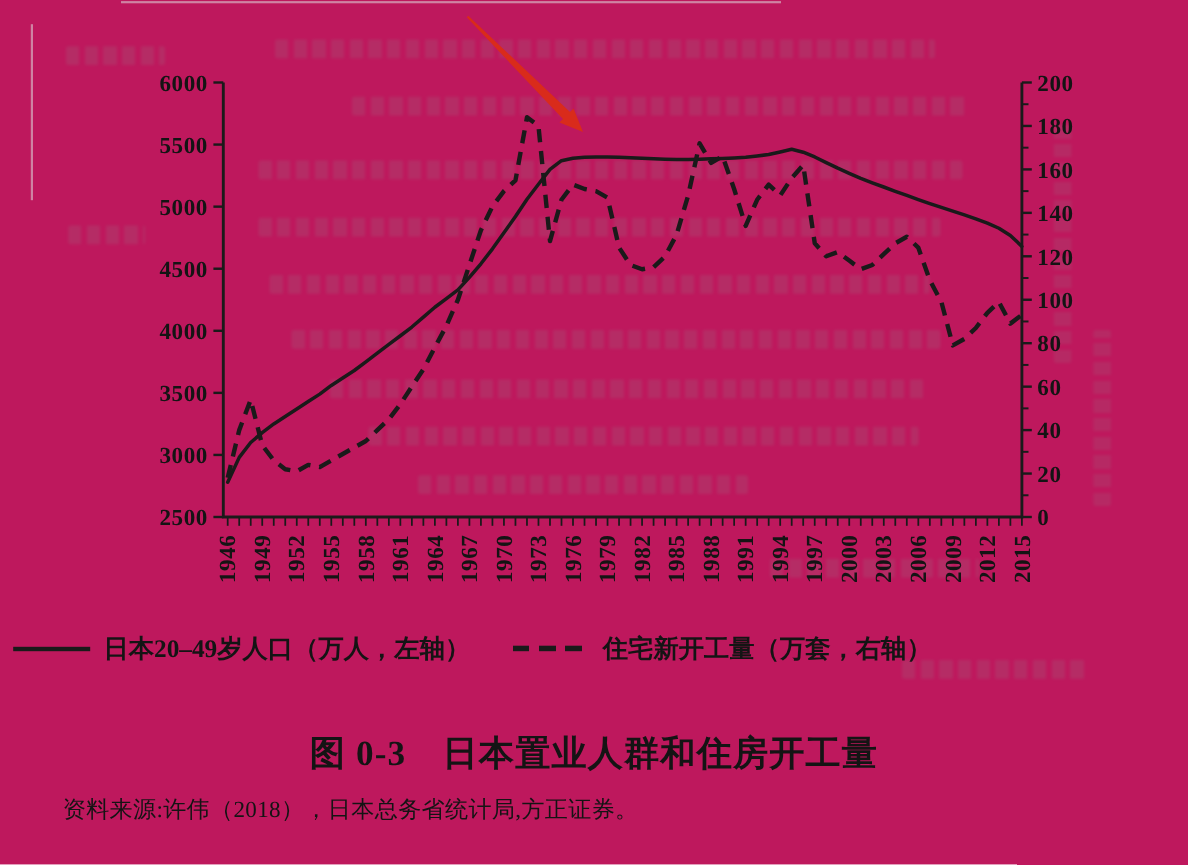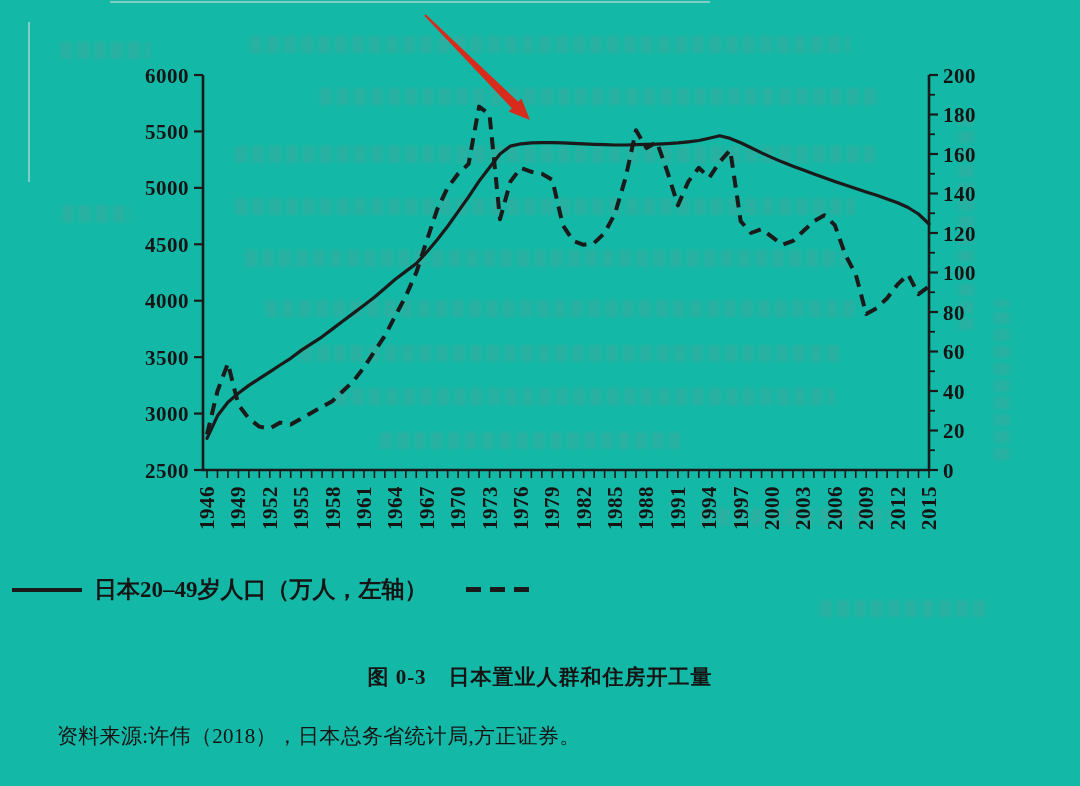--- a/index.html
+++ b/index.html
@@ -1,18 +1,18 @@
 <!DOCTYPE html>
 <html><head>
 <meta charset="utf-8">
 <style>
   html,body{margin:0;padding:0;background:#ffffff;}
   .page{
     position:relative;width:1080px;height:786px;overflow:hidden;
-    background:#14b8a6;
+    background:#be185d;
     font-family:"Liberation Serif","DejaVu Serif",serif;color:#141414;
   }
   
   .bleed{
     position:absolute;height:17px;pointer-events:none;opacity:.17;
     filter:blur(1.6px);border-radius:2px;
     background:repeating-linear-gradient(90deg,#8e8e8e 0 12px,rgba(0,0,0,0) 12px 17px);
   }
   .bleed-v{
     position:absolute;width:16px;pointer-events:none;opacity:.15;
@@ -28,21 +28,21 @@
     position:absolute;top:574px;left:0;width:100%;
     display:flex;flex-direction:row;align-items:center;gap:9px;margin-left:12px;
   }
   .legend-row{display:flex;align-items:center;width:445px;}
   .legend-sample{width:70px;flex:0 0 70px;margin-right:12px;}
   .sample-solid{height:4px;background:#1a1a1a;}
   .sample-dashed{height:5px;background:repeating-linear-gradient(90deg,#1a1a1a 0 15px,rgba(0,0,0,0) 15px 24px);}
   .legend-label{font-size:23px;font-weight:600;white-space:nowrap;}
   .fig-title{
     position:absolute;top:663px;left:0;width:100%;text-align:center;
-    font-size:21px;font-weight:700;letter-spacing:1px;
+    font-size:32px;font-weight:700;letter-spacing:1px;
   }
   .fig-source{
     position:absolute;top:722px;left:57px;
     font-size:21px;font-weight:500;letter-spacing:.3px;
   }
 </style>
 </head>
 <body>
 
 <div class="page">
@@ -215,19 +215,20 @@
       <polygon points="425.7,14.3 518.2,101.8 521.4,98.6 530,120 508.6,111.4 511.8,108.2 424.3,15.7" fill="#d92b1b"></polygon>
     </svg>
 
   <div class="legend">
     <div class="legend-row">
       <span class="legend-sample sample-solid"></span>
       <span class="legend-label">日本20–49岁人口（万人，左轴）</span>
     </div>
     <div class="legend-row">
       <span class="legend-sample sample-dashed"></span>
+      <span class="legend-label">住宅新开工量（万套，右轴）</span>
     </div>
   </div>
 
   <div class="fig-title">图 0-3　日本置业人群和住房开工量</div>
   <div class="fig-source">资料来源:许伟（2018），日本总务省统计局,方正证券。</div>
 
 </div>
 
 </body></html>

